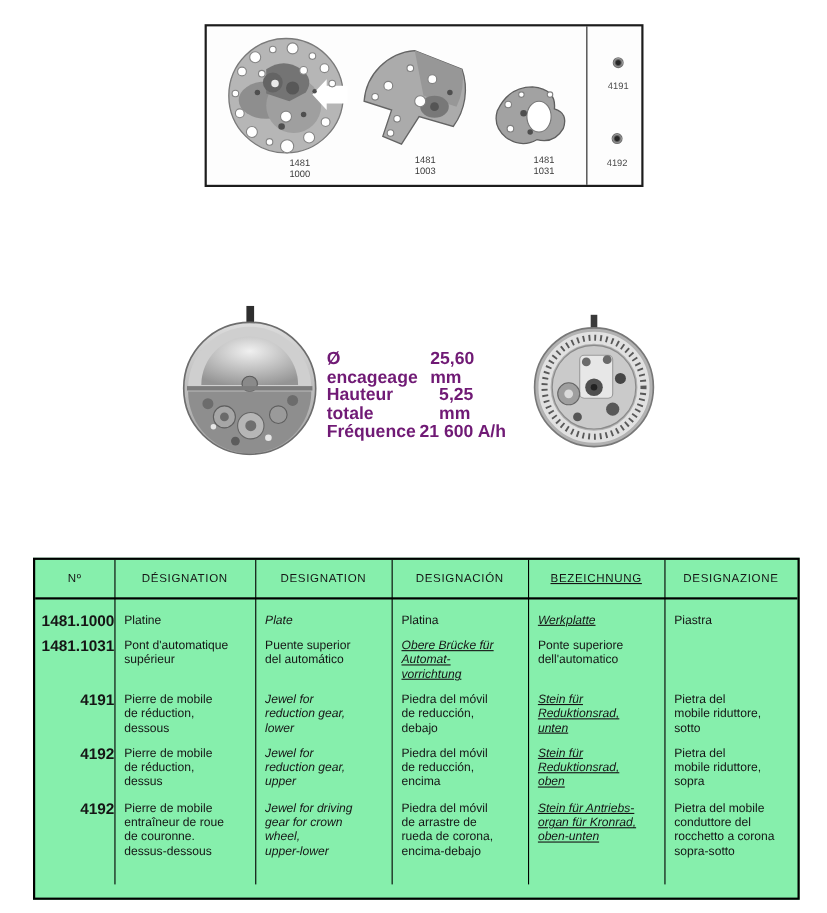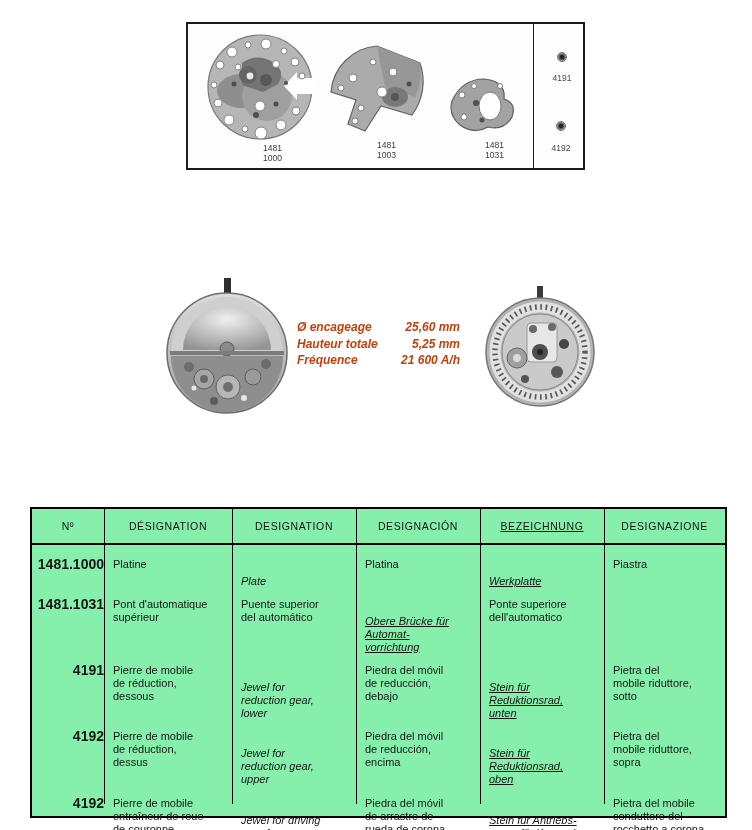--- a/index.html
+++ b/index.html
@@ -23,24 +23,24 @@
   .jewel{
     position:absolute;width:8px;height:8px;border-radius:50%;
     background:radial-gradient(circle at 50% 50%, #262626 0%, #262626 32%, #8d8d8d 62%, #bdbdbd 100%);
     border:1px solid #6f6f6f;
   }
   .jewel-label{position:absolute;font-size:8.5px;color:#4c4c4c;width:30px;text-align:center;}
 
   
   .specs{
     left:297px;top:319px;width:163px;
-    font-weight:bold;font-size:12px;line-height:16.5px;color:#c2410c;font-style:italic;
+    font-weight:bold;font-size:16px;line-height:16.5px;color:#701a75;
   }
   .spec-row{display:flex;justify-content:space-between;}
-  .spec-value{text-align:center;}
+  .spec-value{text-align:left;}
 
   
   .ref-table{
     left:30px;top:507px;width:697px;height:311px;
     border:2px solid #000;box-sizing:border-box;background:#86efac;
   }
   .t-vline{position:absolute;top:0;bottom:12px;width:1px;background:#000;}
   .t-header{
     display:flex;height:34px;align-items:center;
     border-bottom:2px solid #000;
@@ -52,21 +52,21 @@
   .t-row:nth-child(4){margin-bottom:11px;}
   .t-row:nth-child(5){margin-bottom:8px;}
   .t-row:last-child{margin-bottom:0;}
   .t-cell{
     box-sizing:border-box;font-size:11px;line-height:13px;
     white-space:pre-line;padding:0 6px 0 9px;color:#151515;
   }
   .c0{width:72px;}.c1{width:128px;}.c2{width:124px;}
   .c3{width:124px;}.c4{width:124px;text-decoration:underline;}.c5{width:121px;}
   .col-no{font-weight:bold;text-align:right;padding:0;font-size:14px;}
-  .italic{font-style:italic;margin-top:17px;}
+  .italic{font-style:italic;}
 </style>
 </head>
 <body>
 
 <div class="abs parts-box">
 
   <svg class="abs" style="left:16px;top:9px;" width="112" height="112" viewBox="0 0 112 112">
     <circle cx="56" cy="54" r="52" fill="#b6b6b6" stroke="#7a7a7a" stroke-width="1.2"></circle>
     <ellipse cx="38" cy="58" rx="25" ry="17" fill="#8e8e8e"></ellipse>
     <circle cx="63" cy="63" r="25" fill="#9f9f9f"></circle>

